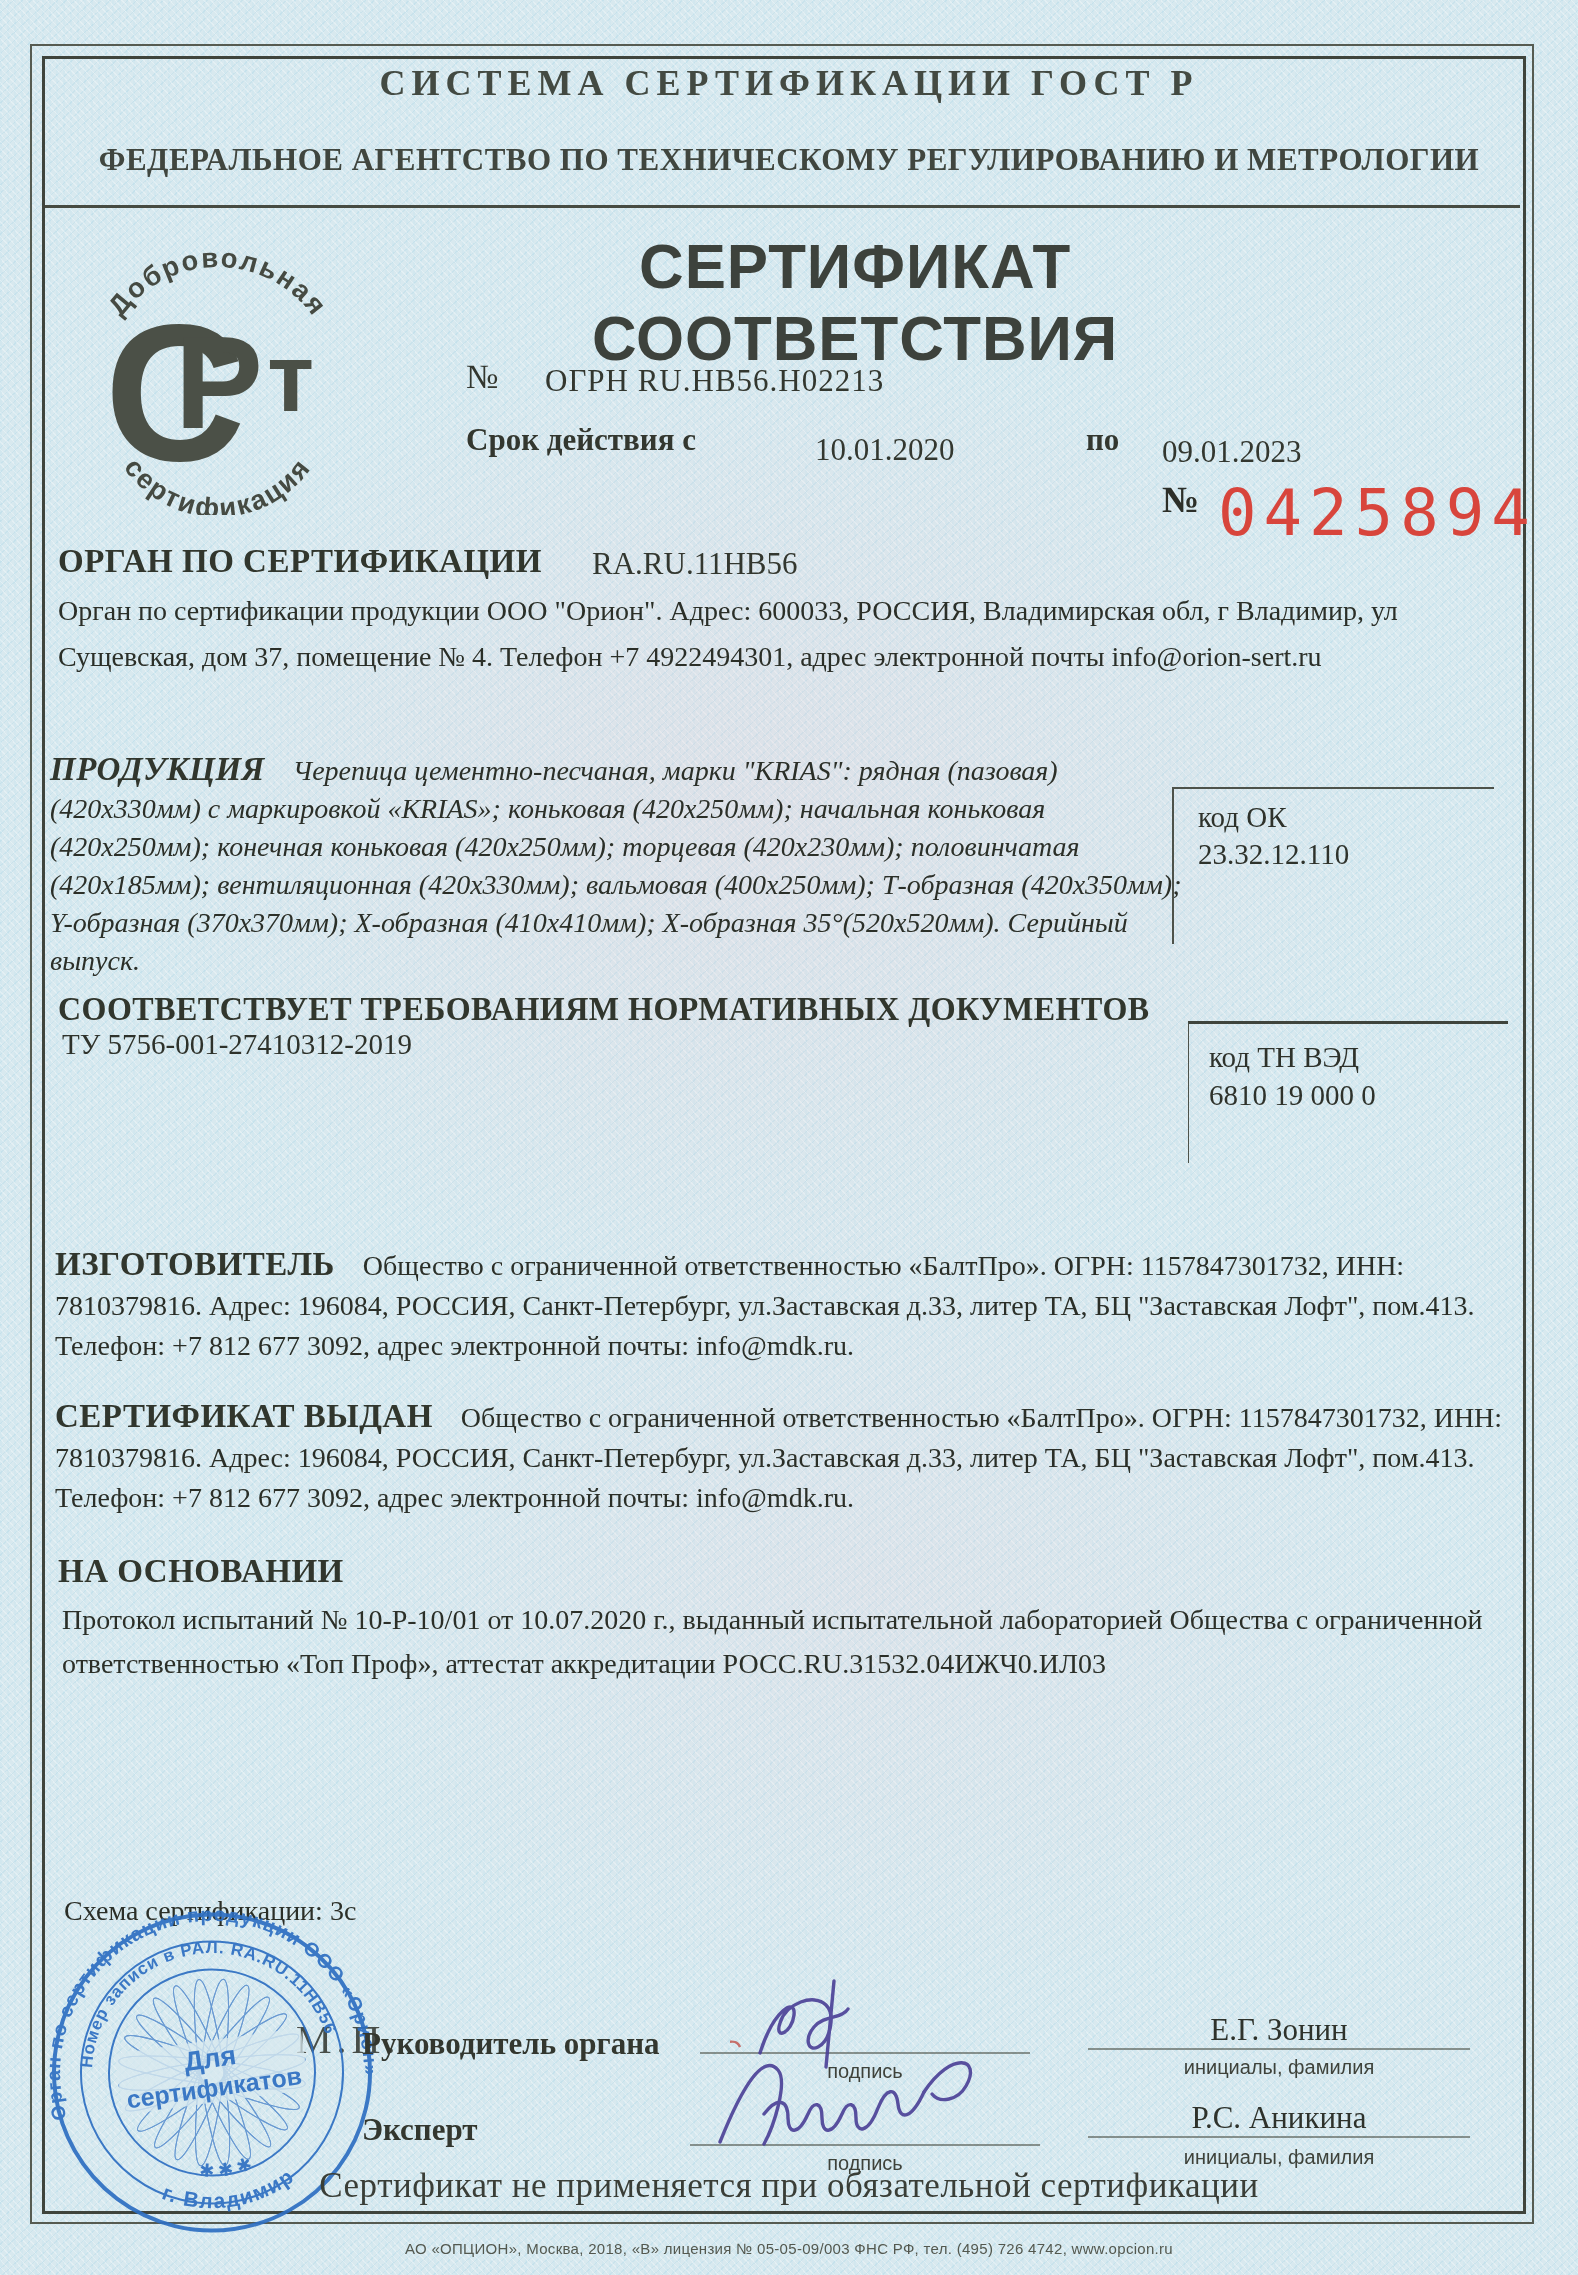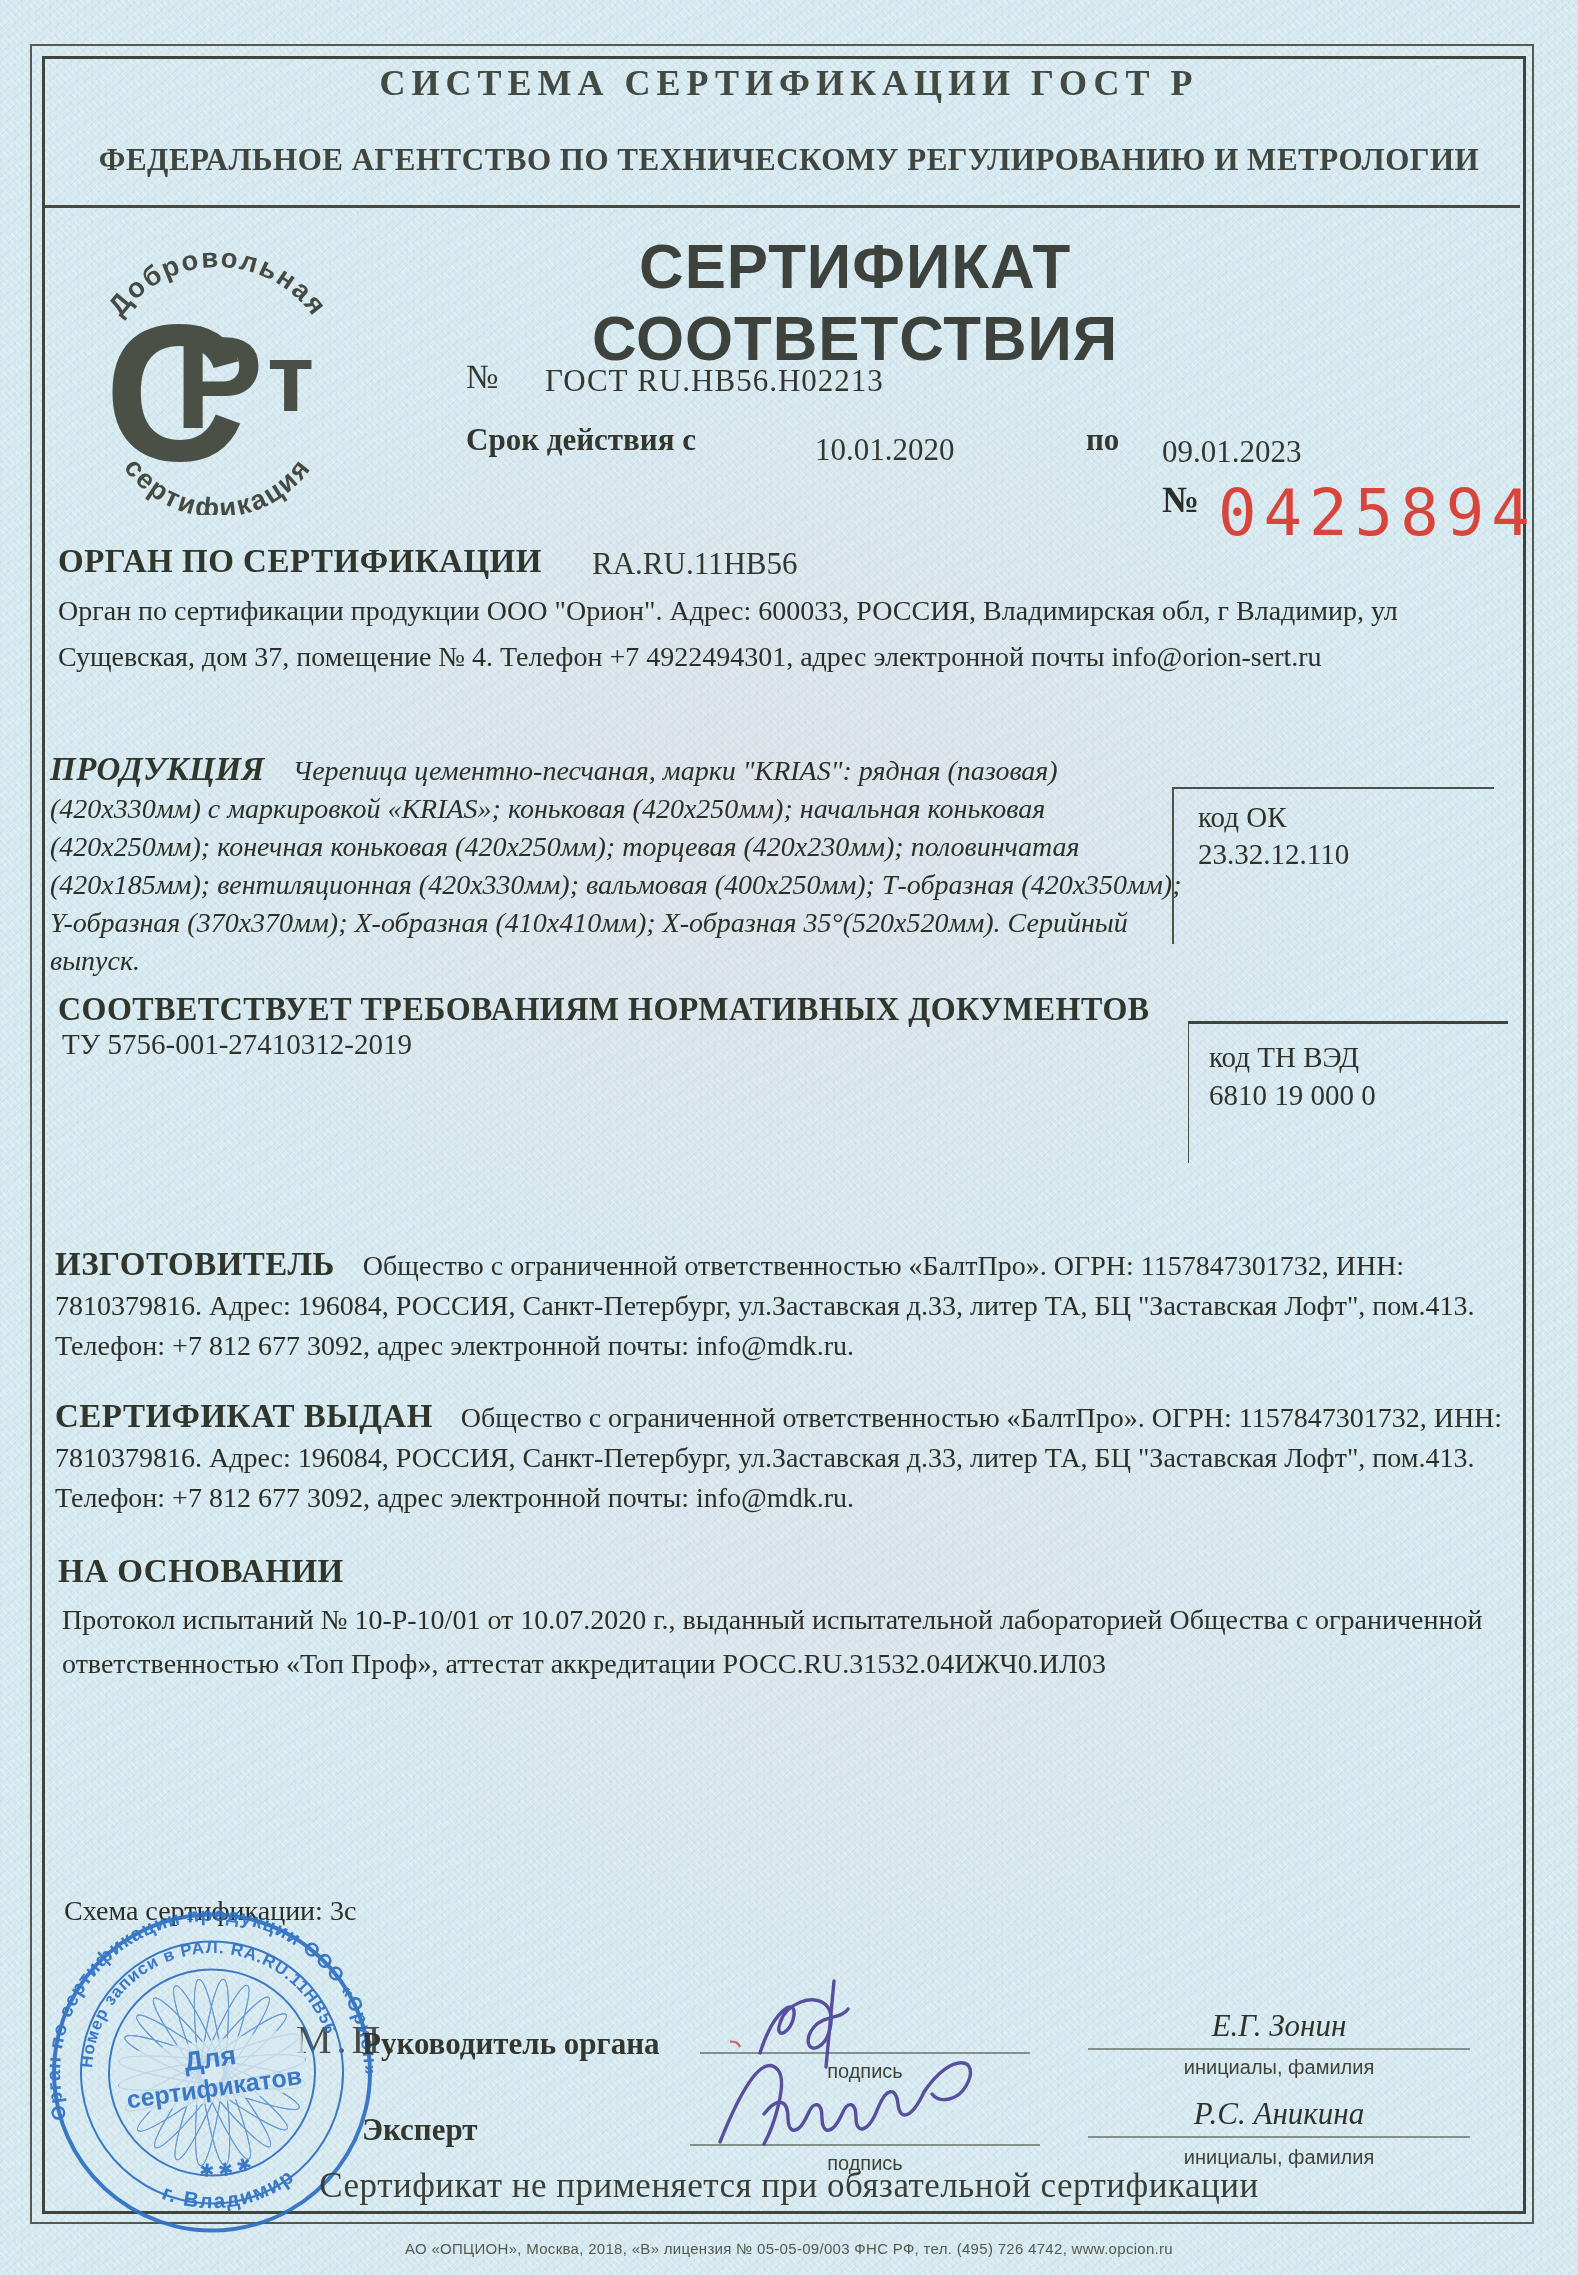--- a/index.html
+++ b/index.html
@@ -46,21 +46,21 @@
   .iss-block{left:55px;top:1396px;width:1468px;font-size:28px;line-height:40px;}
   .basis-h{left:58px;top:1553px;}
   .basis-text{left:62px;top:1598px;width:1424px;font-size:28px;line-height:44px;}
   .add-h{left:58px;top:1843px;}
   .schema-text{left:64px;top:1895px;font-size:28px;}
   .stamp-wrap{left:42px;top:1900px;width:340px;height:345px;transform:rotate(-8deg);opacity:.92;z-index:3;}
   .mp{left:296px;top:2016px;font-size:40px;letter-spacing:5px;color:#24271f;opacity:.8;z-index:2;}
   .sig-role{left:362px;font-size:31px;font-weight:bold;color:#33372f;z-index:4;}
   .line{border-bottom:2px solid rgba(78,83,74,.6);}
   .cap{font-size:20px;color:#3e423a;text-align:center;font-family:"Liberation Sans","DejaVu Sans",sans-serif;}
-  .name-box{display:flex;align-items:center;justify-content:center;font-size:31px;color:#2e322b;font-style:italic;}
+  .name-box{display:flex;align-items:flex-end;justify-content:center;font-size:31px;color:#2e322b;}
   .sig-svg{z-index:5;}
   .disclaimer{left:0;top:2166px;width:100%;text-align:center;font-size:35px;color:#3a3e37;letter-spacing:.5px;z-index:4;}
   .footer{left:0;top:2240px;width:100%;text-align:center;font-size:15px;color:#53584f;
     font-family:"Liberation Sans","DejaVu Sans",sans-serif;letter-spacing:.3px;}
   svg text{font-family:"Liberation Sans","DejaVu Sans",sans-serif;}
 </style>
 </head>
 <body>
 
 <div class="page">
@@ -84,21 +84,21 @@
       <textPath href="#lb" startOffset="50%" text-anchor="middle">сертификация</textPath>
     </text>
     <text x="34" y="236" font-size="192" font-weight="bold" fill="#4b5047">С</text>
     <text x="103" y="204" font-size="130" font-weight="bold" fill="#4b5047">Р</text>
     <text x="194" y="188" font-size="94" font-weight="bold" fill="#4b5047">т</text>
   </svg>
 
   <div class="abs doc-title">СЕРТИФИКАТ СООТВЕТСТВИЯ</div>
 
   <span class="abs no-label">№</span>
-  <span class="abs no-value">ГОСТ RU.НВ56.Н02213</span>
+  <span class="abs no-value">ОГРН RU.НВ56.Н02213</span>
 
   <span class="abs val-label">Срок действия  с</span>
   <span class="abs val-from">10.01.2020</span>
   <span class="abs val-po">по</span>
   <span class="abs val-to">09.01.2023</span>
 
   <span class="abs blank-no">№</span>
   <span class="abs blank-digits">0425894</span>
 
   <span class="abs sec-h org-h">ОРГАН ПО СЕРТИФИКАЦИИ</span>

